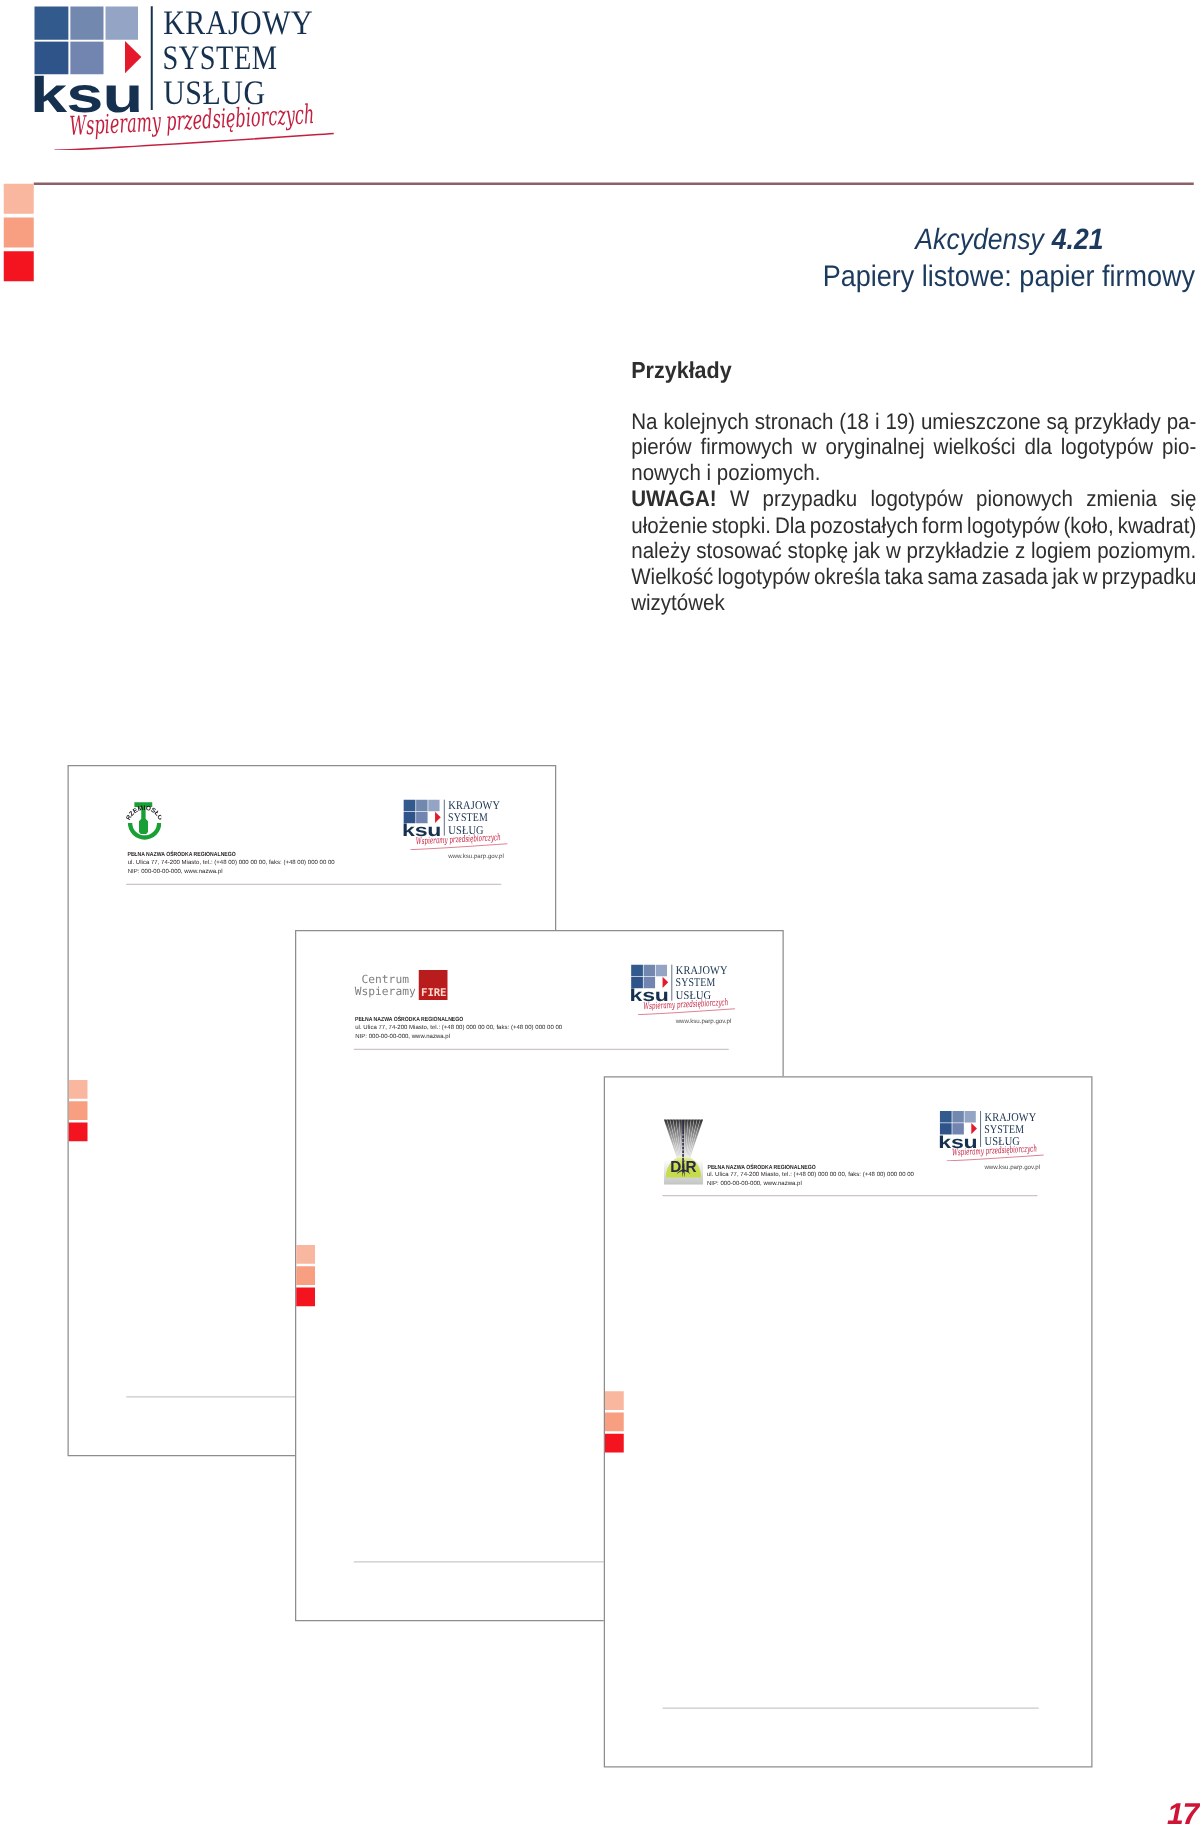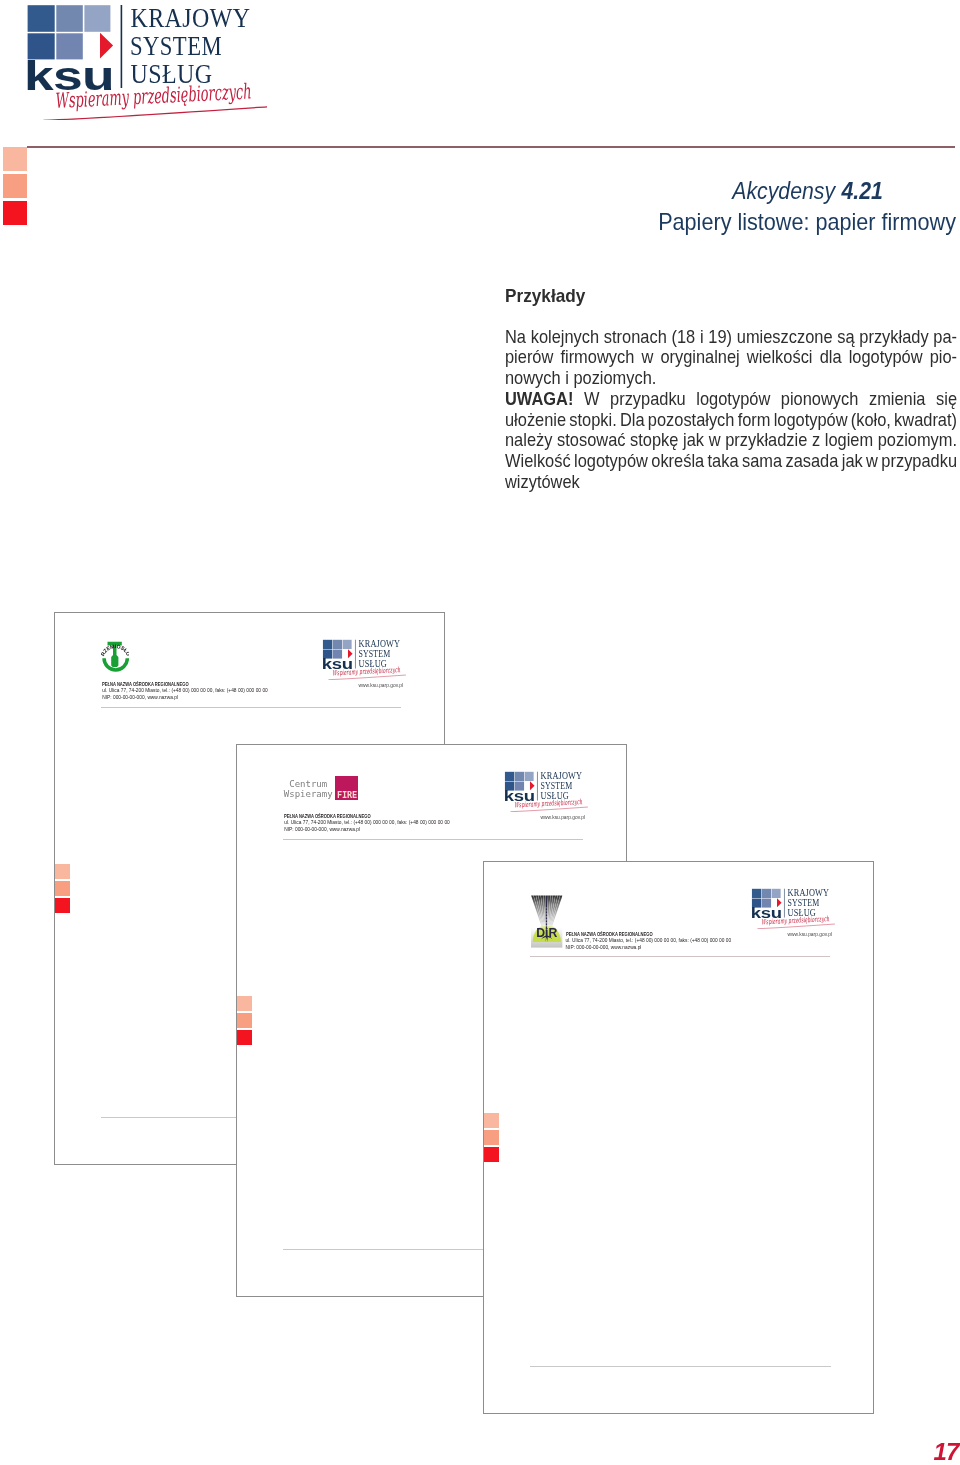--- a/index.html
+++ b/index.html
@@ -34,21 +34,21 @@
   .ssw{width:15px;height:15px;}
   .ssw1{background:#f9b79f;}
   .ssw2{background:#f89f82;margin-top:2px;}
   .ssw3{background:#f41420;margin-top:2px;}
   .lh-logo{position:absolute;}
   .rz-arc{font-family:"Liberation Sans",sans-serif;font-weight:bold;font-size:52px;fill:#111;}
   .lh-addr{position:absolute;color:#231f20;}
   .ad1{font-size:4.8px;font-weight:bold;letter-spacing:0px;line-height:6.4px;white-space:nowrap;transform:scaleX(0.855);transform-origin:left center;}
   .ad2{font-size:4.8px;letter-spacing:0.02px;line-height:6.4px;white-space:nowrap;}
   .fire-words{position:absolute;left:0;top:0;color:#808080;font-family:"DejaVu Sans Mono",monospace;font-size:9px;line-height:9.9px;letter-spacing:0px;text-align:center;}
-  .fire-box{position:absolute;left:51.2px;top:-4px;width:23.5px;height:24.3px;background:#be185d;}
+  .fire-box{position:absolute;left:51.2px;top:-4px;width:23.5px;height:24.3px;background:#b91c1c;}
   .fire-txt{position:absolute;left:1.9px;top:13.5px;color:#ffd9ce;font-family:"DejaVu Sans Mono",monospace;font-size:8.6px;font-weight:bold;letter-spacing:-0.1px;}
   .dir-t{font-family:"Liberation Sans",sans-serif;font-weight:bold;font-size:128px;fill:#2b2a46;}
   .lh-ksu{position:absolute;}
   .lh-url{position:absolute;font-size:4.9px;color:#4a4a4a;white-space:nowrap;}
   .lh-rule{position:absolute;height:1px;background:#cfc3c3;}
   .lh-rule2{position:absolute;height:1px;background:#c9c9c9;}
   
   .sheet1 .sw-col{top:251px;}
   .sheet1 .lh-logo{left:45.5px;top:28px;}
   .sheet1 .lh-addr{left:47.2px;top:68.8px;}

